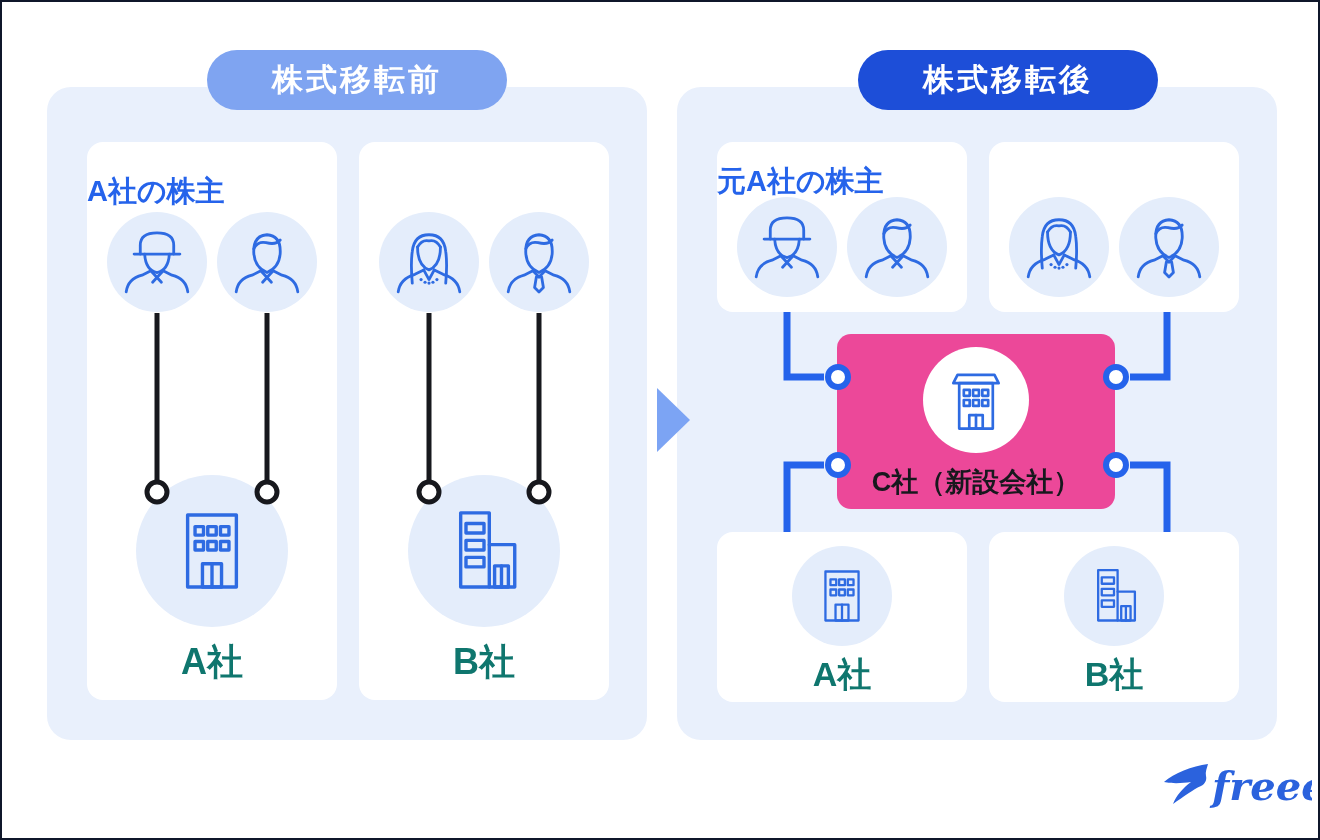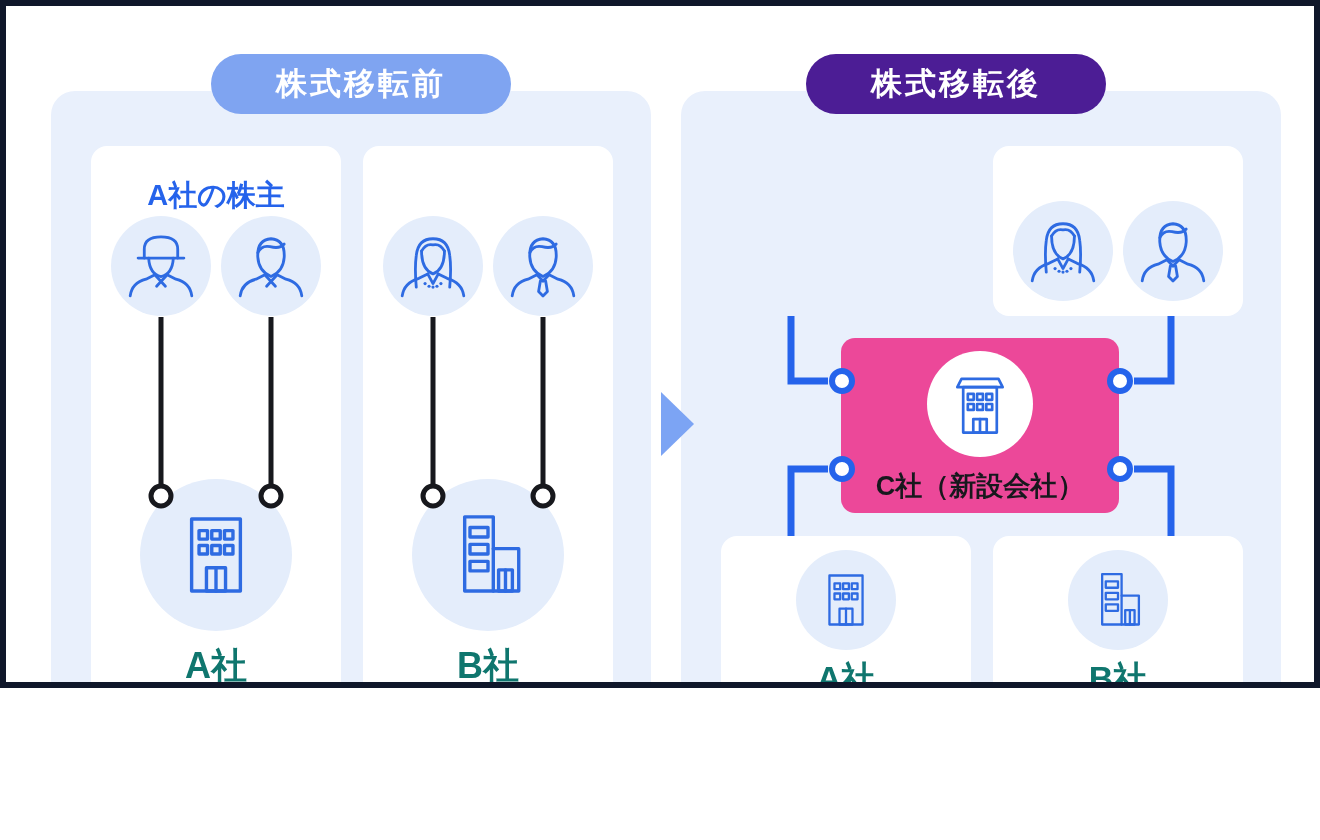--- a/index.html
+++ b/index.html
@@ -1,33 +1,33 @@
 <!DOCTYPE html>
 <html><head>
 <meta charset="utf-8">
 <style>
   html,body{margin:0;padding:0;background:#ffffff;}
   .canvas{
-    position:relative;width:1320px;height:688px;background:#ffffff;
-    border:6px solid #0f172a;box-sizing:border-box;overflow:hidden;
+    position:relative;width:1320px;height:840px;background:#ffffff;
+    border:2px solid #0f172a;box-sizing:border-box;overflow:hidden;
     font-family:"Liberation Sans","DejaVu Sans",sans-serif;
   }
   .panel{position:absolute;top:85px;width:600px;height:653px;background:#e9f0fc;border-radius:24px;}
   .panel-before{left:45px;}
   .panel-after{left:675px;}
   .pill{
     position:absolute;top:48px;width:300px;height:60px;border-radius:30px;z-index:4;
     color:#ffffff;font-size:31px;font-weight:700;text-align:center;line-height:60px;letter-spacing:3px;
   }
   .pill-before{left:205px;background:#7fa4f1;}
-  .pill-after{left:800px;background:#4c1d95;}
+  .pill-after{left:856px;background:#1d4ed8;}
   .card{position:absolute;background:#ffffff;border-radius:16px;z-index:1;}
   .card-tall{width:250px;height:558px;top:140px;}
   .card-small{width:250px;height:170px;}
-  .card-title{position:absolute;width:100%;text-align:center;color:#2563eb;font-weight:700;}
+  .card-title{position:absolute;width:100%;color:#2563eb;font-weight:700;}
   .card-tall .card-title{top:30px;font-size:29px;}
   .card-small .card-title{top:20px;font-size:29px;}
   .persons{position:absolute;left:20px;display:flex;gap:10px;}
   .card-tall .persons{top:70px;}
   .card-small .persons{top:55px;}
   .person{width:100px;height:100px;border-radius:50%;background:#e4edfb;display:flex;align-items:center;justify-content:center;}
   .person svg{width:88px;height:88px;}
   .company-circle{position:absolute;border-radius:50%;background:#e4edfb;display:flex;align-items:center;justify-content:center;}
   .card-tall .company-circle{left:49px;top:333px;width:152px;height:152px;}
   .card-tall .company-circle svg{width:106px;height:106px;}
@@ -166,20 +166,35 @@
         </div>
     </div>
     <div class="company-circle">
         <svg class="icon-svg" viewBox="0 0 100 100">
           <use href="#i-tall"></use>
         </svg>
       </div>
     <div class="company-label">B社</div>
   </div>
 
+  <div class="card card-small" style="left:715px;top:140px">
+    <div class="card-title">元A社の株主</div>
+    <div class="persons">
+      <div class="person">
+          <svg class="icon-svg" viewBox="0 0 100 100">
+            <use href="#i-man-hat"></use>
+          </svg>
+        </div>
+      <div class="person">
+          <svg class="icon-svg" viewBox="0 0 100 100">
+            <use href="#i-man-young"></use>
+          </svg>
+        </div>
+    </div>
+  </div>
 
   <div class="card card-small" style="left:987px;top:140px">
     <div class="persons">
       <div class="person">
           <svg class="icon-svg" viewBox="0 0 100 100">
             <use href="#i-woman"></use>
           </svg>
         </div>
       <div class="person">
           <svg class="icon-svg" viewBox="0 0 100 100">

